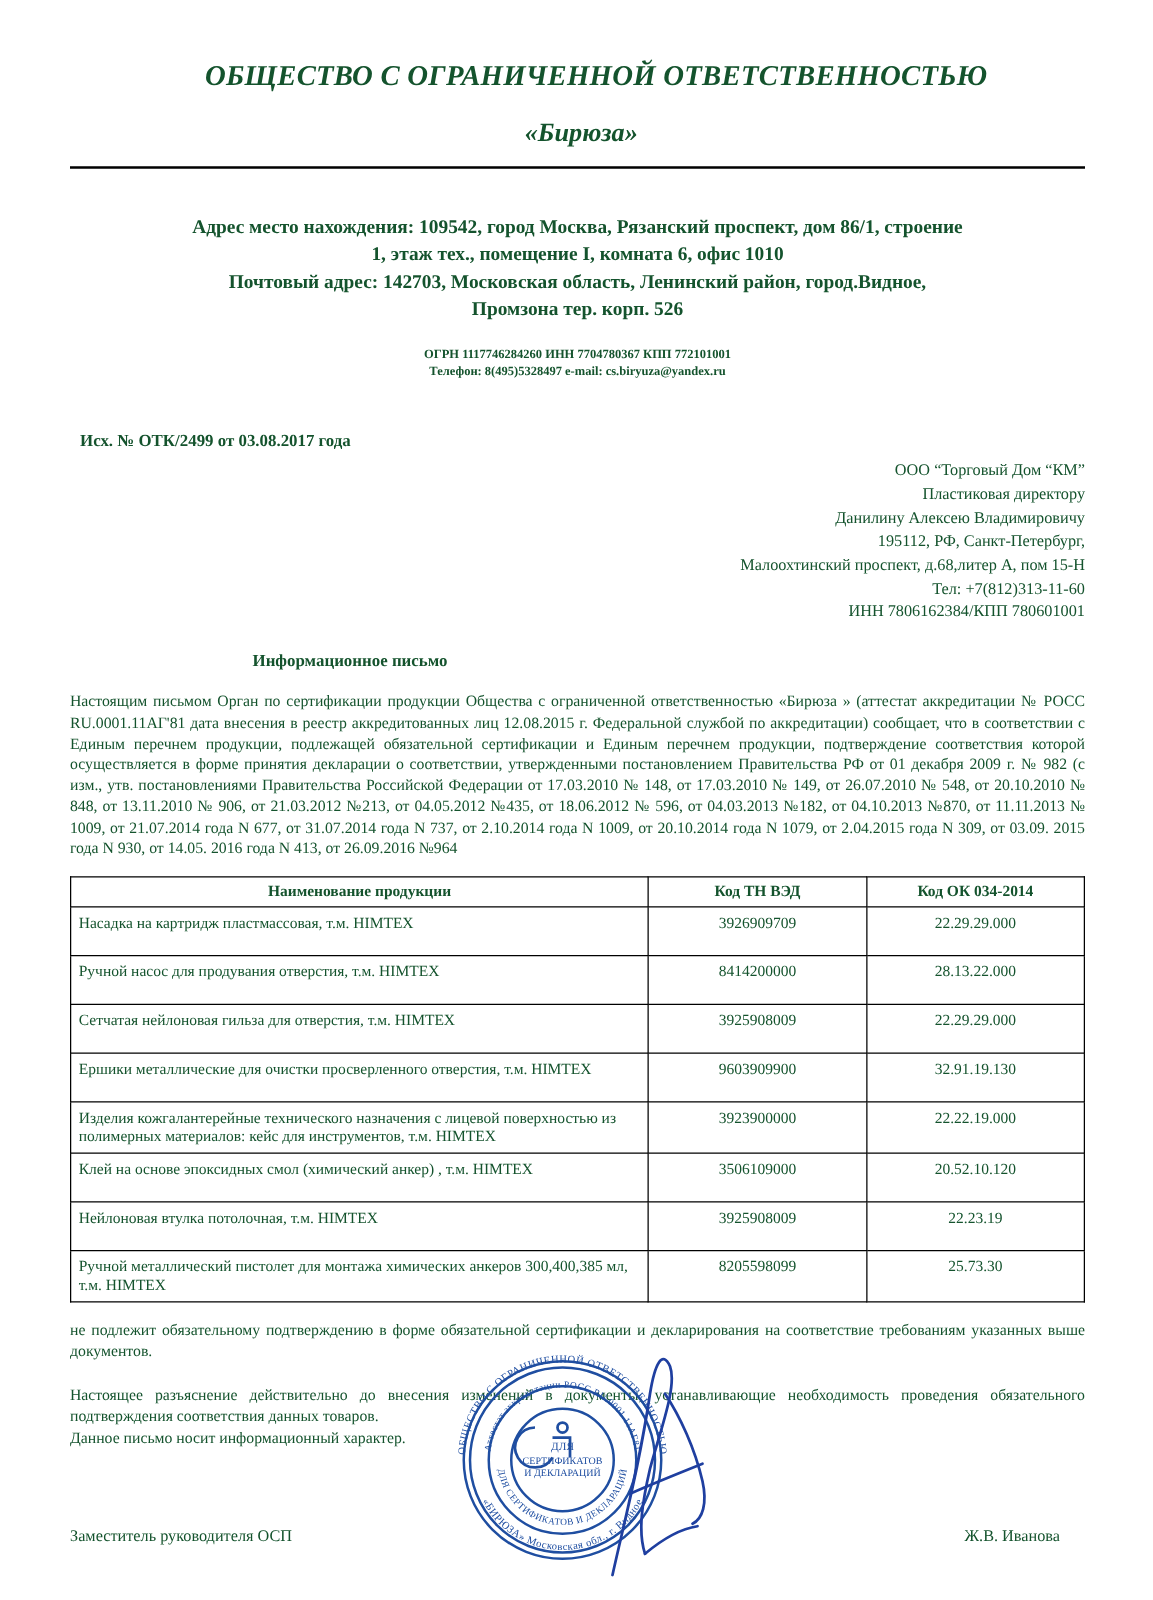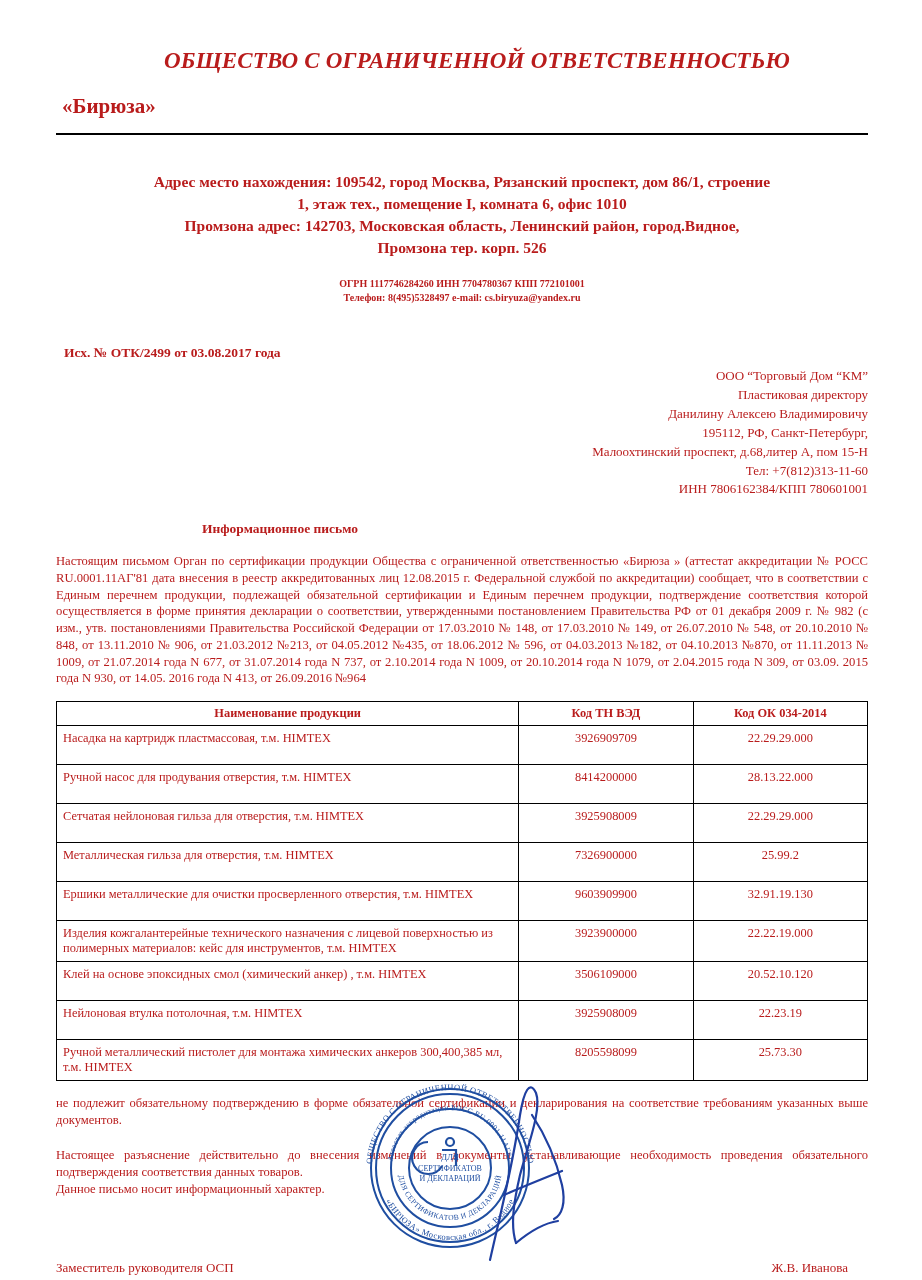--- a/index.html
+++ b/index.html
@@ -7,42 +7,44 @@
     padding: 0;
     background: #ffffff;
   }
   .page {
     position: relative;
     width: 922px;
     height: 1280px;
     margin: 0 auto;
     background: #ffffff;
     font-family: "Liberation Serif", serif;
-    color: #b91c1c;
+    color: #14532d;
     overflow: hidden;
   }
   .inner {
     position: absolute;
     left: 56px;
     top: 0;
     width: 812px;
   }
 
   
   .org-title {
     text-align: center;
     font-weight: bold;
     font-style: italic;
     font-size: 23px;
     letter-spacing: 0.2px;
     margin-top: 48px;
     padding-left: 30px;
   }
   .org-name {
-    font-weight: bold;
+    text-align: center;
+    font-weight: bold;
+    font-style: italic;
     font-size: 21px;
     margin-top: 20px;
     padding-left: 6px;
   }
   .rule {
     border: none;
     border-top: 2px solid #000;
     margin: 14px 0 8px 0;
     height: 0;
   }
@@ -174,21 +176,21 @@
   <div class="inner">
 
     <div class="org-title">ОБЩЕСТВО С ОГРАНИЧЕННОЙ ОТВЕТСТВЕННОСТЬЮ</div>
     <div class="org-name">«Бирюза»</div>
 
     <hr class="rule">
 
     <div class="addr-block">
       <div>Адрес место нахождения: 109542, город Москва, Рязанский проспект, дом 86/1, строение</div>
       <div>1, этаж тех., помещение I, комната 6, офис 1010</div>
-      <div>Промзона адрес: 142703, Московская область, Ленинский район, город.Видное,</div>
+      <div>Почтовый адрес: 142703, Московская область, Ленинский район, город.Видное,</div>
       <div>Промзона тер. корп. 526</div>
     </div>
 
     <div class="contacts-block">
       <div>ОГРН 1117746284260 ИНН 7704780367 КПП 772101001</div>
       <div>Телефон: 8(495)5328497 e-mail: cs.biryuza@yandex.ru</div>
     </div>
 
     <div class="ref-line">Исх. № ОТК/2499 от 03.08.2017 года</div>
 
@@ -222,25 +224,20 @@
         </tr>
         <tr>
           <td class="name">Ручной насос для продувания отверстия, т.м. HIMTEX</td>
           <td class="code">8414200000</td>
           <td class="code">28.13.22.000</td>
         </tr>
         <tr>
           <td class="name">Сетчатая нейлоновая гильза для отверстия, т.м. HIMTEX</td>
           <td class="code">3925908009</td>
           <td class="code">22.29.29.000</td>
-        </tr>
-        <tr>
-          <td class="name">Металлическая гильза для отверстия, т.м. HIMTEX</td>
-          <td class="code">7326900000</td>
-          <td class="code">25.99.2</td>
         </tr>
         <tr>
           <td class="name">Ершики металлические для очистки просверленного отверстия, т.м. HIMTEX</td>
           <td class="code">9603909900</td>
           <td class="code">32.91.19.130</td>
         </tr>
         <tr>
           <td class="name">Изделия кожгалантерейные технического назначения с лицевой поверхностью из полимерных материалов: кейс для инструментов, т.м. HIMTEX</td>
           <td class="code">3923900000</td>
           <td class="code">22.22.19.000</td>

